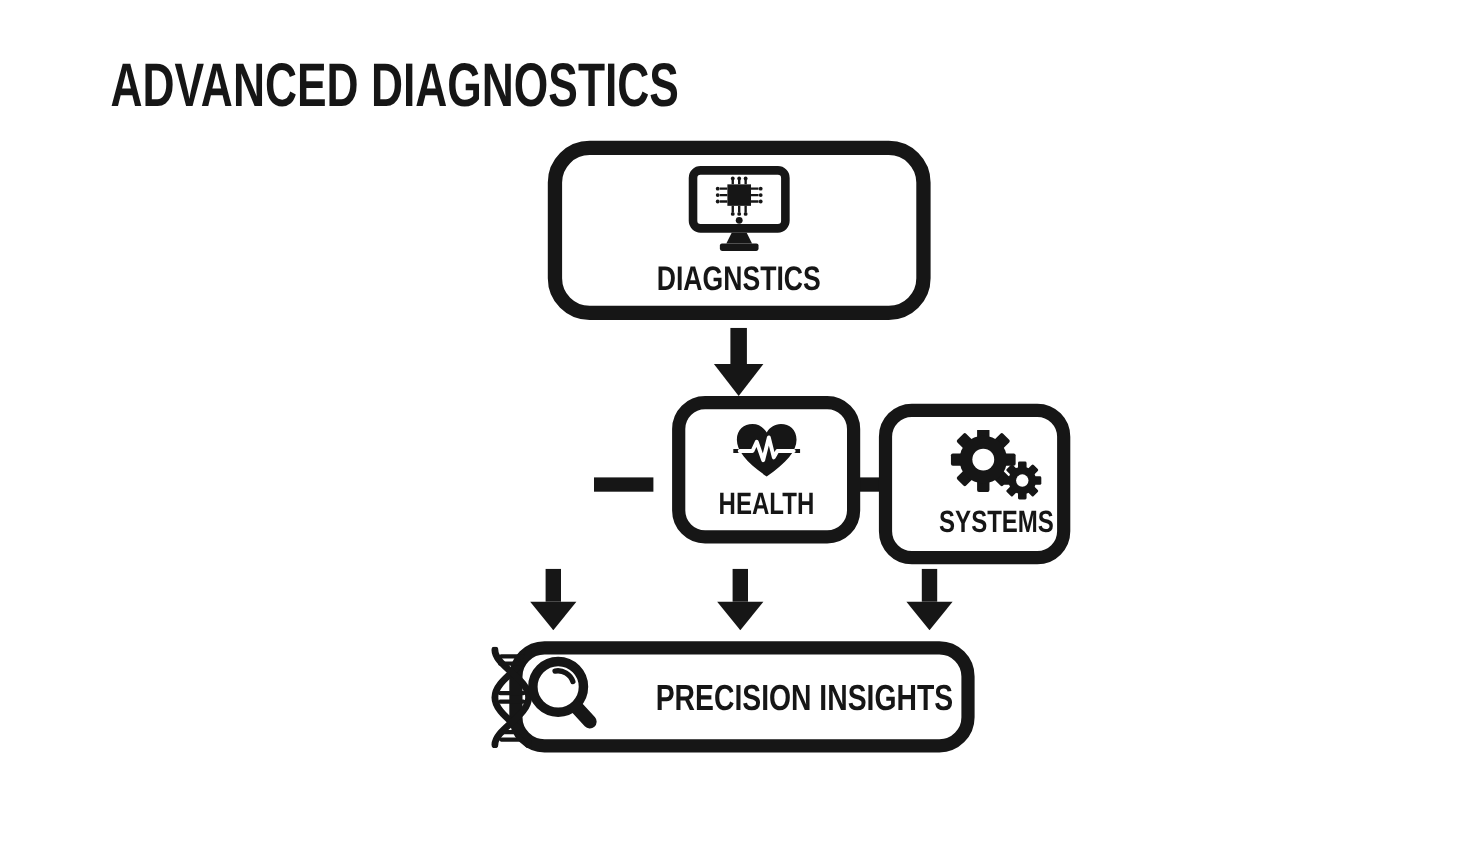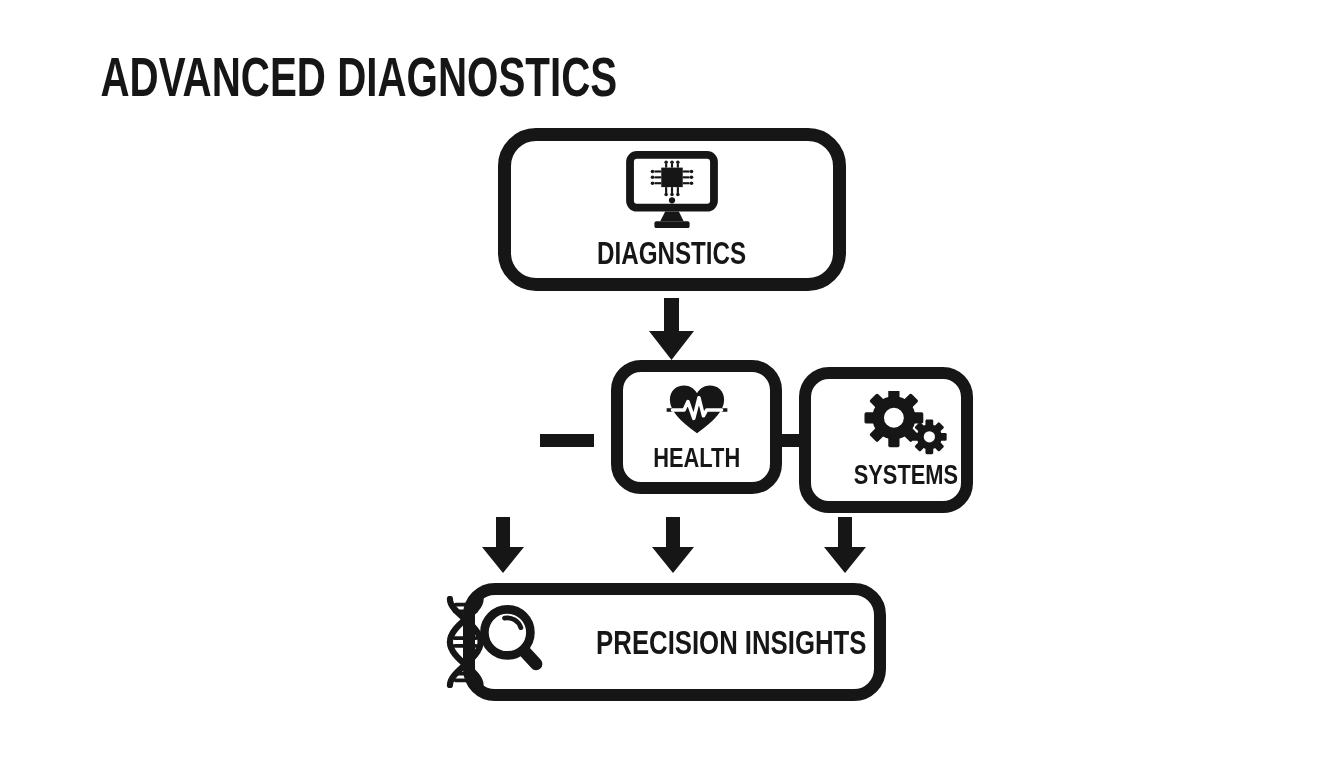--- a/index.html
+++ b/index.html
@@ -18,21 +18,21 @@
     position:absolute;background:#ffffff;box-sizing:border-box;
     border:13px solid #161616;display:flex;flex-direction:column;
     align-items:center;justify-content:center;
   }
   .node-root{left:498px;top:128px;width:348px;height:163px;border-radius:38px;gap:5px;}
   .node-mid{border-width:12px;border-radius:30px;gap:6px;}
   .node-software{left:376px;top:368px;width:171px;height:145px;}
   .node-health{left:588px;top:360px;width:171px;height:134px;margin-left:23px;}
   .node-systems{left:799px;top:367px;width:174px;height:146px;padding-left:40px;}
   .node-result{
-    left:463px;top:583px;width:423px;height:118px;border-width:12px;border-radius:32px;
+    left:463px;top:583px;width:423px;height:101px;border-width:12px;border-radius:32px;
     flex-direction:row;gap:14px;
   }
   .node-label{font-size:31px;font-weight:bold;color:#161616;line-height:1;}
   .node-mid .node-label{font-size:28px;}
   .node-result .node-label{font-size:33px;}
   .connector{position:absolute;height:13px;background:#161616;top:434px;}
   .connector-left{left:540px;width:54px;}
   .connector-right{left:752px;width:53px;}
   .arrow{position:absolute;}
   .arrow-main{left:648px;top:298px;}

